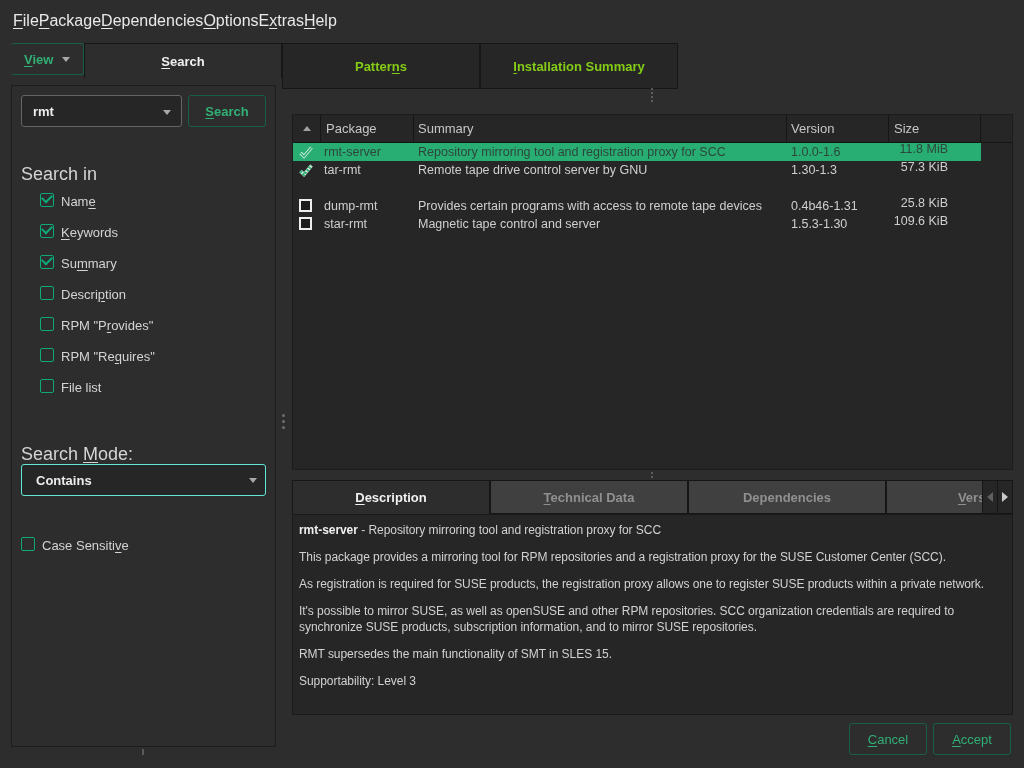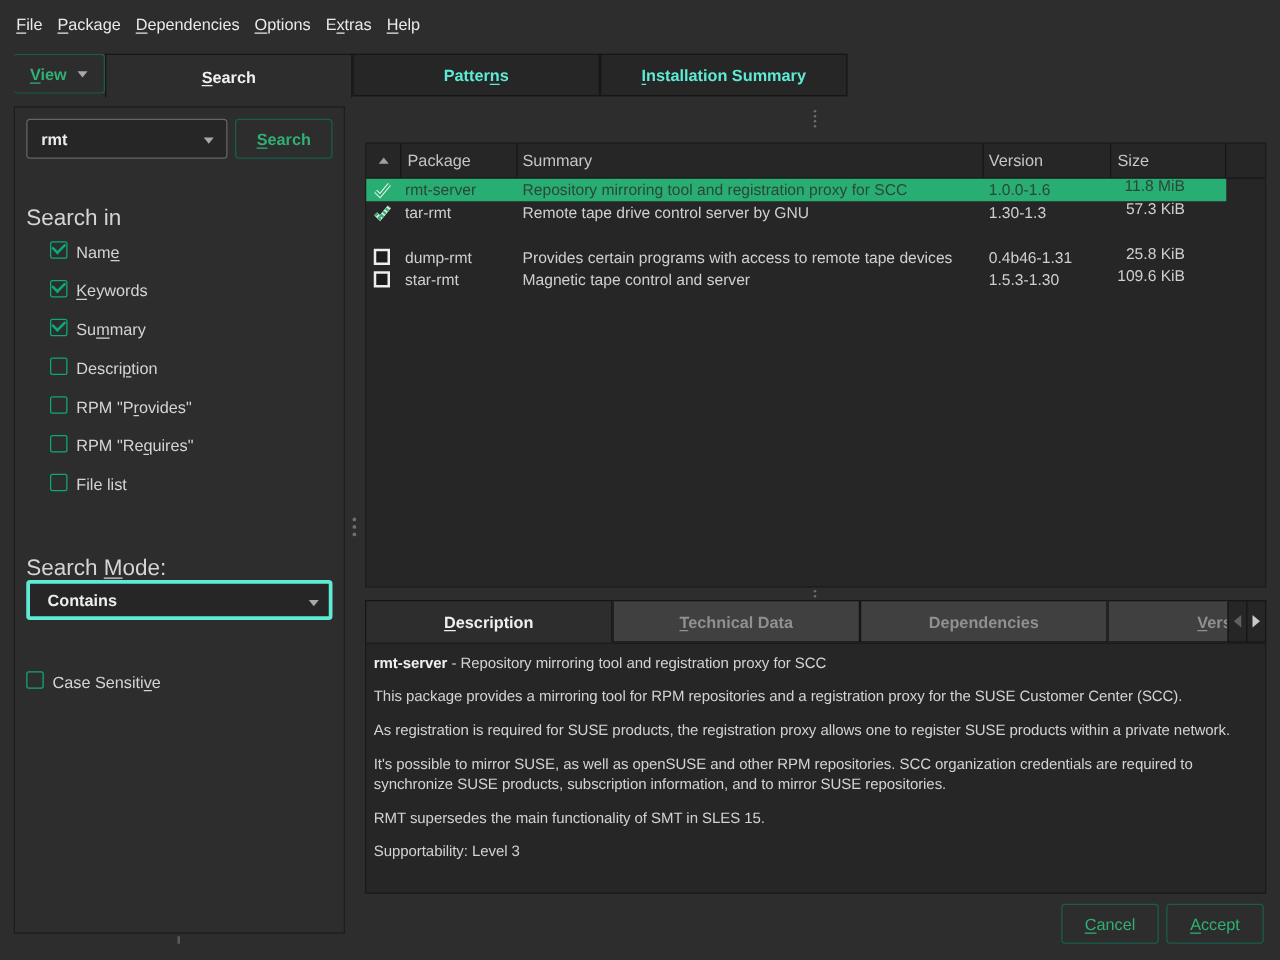--- a/index.html
+++ b/index.html
@@ -1,41 +1,41 @@
 <!DOCTYPE html>
 <html><head>
 <meta charset="utf-8">
 <style>
 *{margin:0;padding:0;box-sizing:border-box}
 html,body{width:1024px;height:768px;overflow:hidden}
 body{background:#2d2d2d;font-family:"Liberation Sans",sans-serif;color:#d0d0d0;position:relative}
 .abs{position:absolute}
 .mn{text-decoration:underline;text-underline-offset:2px;text-decoration-thickness:1px}
 
-#menubar{left:13px;top:12px;display:flex;gap:12px;font-size:13px;color:#e9e9e9}
+#menubar{left:13px;top:12px;display:flex;gap:0;font-size:16px;color:#e9e9e9}
 .menu-item{cursor:default}
 
 #view-btn{left:11px;top:43px;width:73px;height:32px;border:1px solid #175f48;border-left:none;border-radius:3px;display:flex;align-items:center;padding-left:13px;gap:9px}
 #view-btn .lbl{color:#31af75;font-size:13px;font-weight:700}
 .arrow-down{width:0;height:0;border-left:4px solid transparent;border-right:4px solid transparent;border-top:5px solid #a8a8a8}
 .tab-top{font-size:13px;font-weight:700;display:flex;align-items:center;justify-content:center}
 .tab-top.active{top:43px;height:35px;background:#2d2d2d;border:1px solid #161616;border-bottom:none;color:#f0f0f0}
-.tab-top.inactive{top:43px;height:34px;background:#262626;border:1px solid #161616;color:#5eead4}
+.tab-top.inactive{top:43px;height:46px;background:#262626;border:1px solid #161616;color:#84cc16}
 
 #left-panel{left:11px;top:85px;width:265px;height:662px;border:1px solid #1d1d1d}
 #search-combo{left:21px;top:95px;width:161px;height:32px;background:#262626;border:1px solid #656565;border-radius:3px;display:flex;align-items:center;padding-left:11px}
 #search-combo .val{font-size:13px;font-weight:700;color:#ececec}
 #search-combo .arrow-down{position:absolute;right:10px;top:14px}
 #search-btn{left:188px;top:95px;width:78px;height:32px;border:1px solid #175f48;border-radius:3px;display:flex;align-items:center;justify-content:center;font-size:13px;font-weight:700;color:#31af75}
 .lp-label{font-size:18px;color:#d4d4d4}
 .cb{width:14px;height:14px;border:1.5px solid #0da978;border-radius:2px;position:absolute}
 .cb.checked::before{content:'';position:absolute;left:1px;top:0;width:8px;height:5px;border-left:2.5px solid #0da978;border-bottom:2.5px solid #0da978;transform:rotate(-45deg)}
 .cb-row .cb{left:40px}
 .cb-label{position:absolute;left:61px;font-size:13px;color:#d4d4d4;white-space:nowrap}
-#mode-combo{left:21px;top:464px;width:245px;height:32px;background:#262626;border:3px solid #5eead4;border-radius:3px;display:flex;align-items:center;padding-left:14px}
+#mode-combo{left:21px;top:464px;width:245px;height:32px;background:#262626;border:1px solid #5eead4;border-radius:3px;display:flex;align-items:center;padding-left:14px}
 #mode-combo .val{font-size:13px;font-weight:700;color:#ececec}
 #mode-combo .arrow-down{position:absolute;right:8px;top:13px}
 
 .vdots{display:flex;flex-direction:column;align-items:center}
 .dot{width:2px;height:2px;border-radius:1px;background:#6e6e6e;margin:2px 0}
 .vdots.big .dot{width:3px;height:3px;border-radius:1.5px;margin:1.5px 0}
 
 #pkg-table{left:292px;top:114px;width:721px;height:356px;background:#262626;border:1px solid #1c1c1c}
 .th-sep{position:absolute;top:0;width:1px;height:27px;background:#161616}
 #thead{position:absolute;left:0;top:0;width:719px;height:28px;border-bottom:1px solid #161616}

